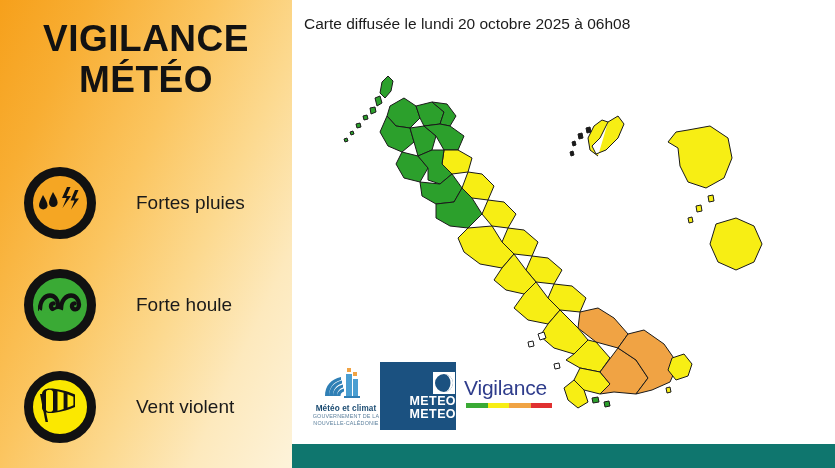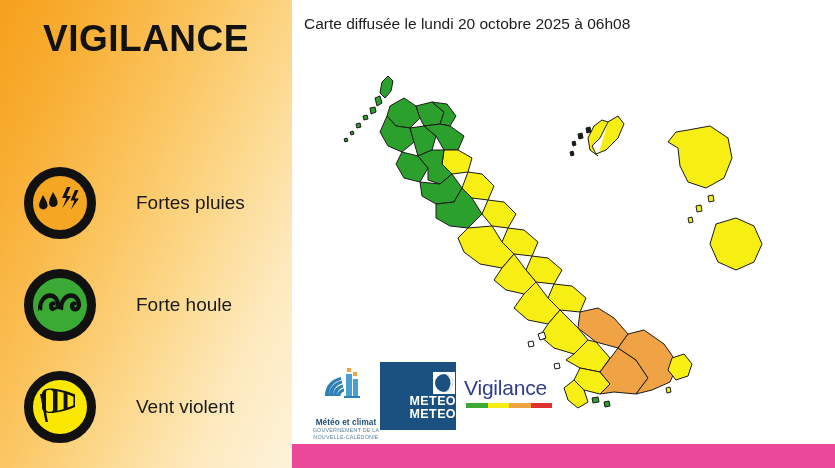--- a/index.html
+++ b/index.html
@@ -1,21 +1,21 @@
 <!DOCTYPE html>
 <html><head>
 <meta charset="utf-8">
 <style>
   html,body{margin:0;padding:0;}
   body{
     width:835px;height:468px;overflow:hidden;
     font-family:"Liberation Sans", sans-serif;
     background:#ffffff;
   }
-  .screen{position:relative;width:835px;height:468px;background:#ec4899;}
+  .screen{position:relative;width:835px;height:468px;background:#0f766e;}
 
   
   .left-panel{
     position:absolute;left:0;top:0;width:292px;height:468px;
     background:linear-gradient(115deg,#f6a01b 0%,#f8ae33 18%,#fbc560 42%,#fcd98f 62%,#fde9bd 80%,#fdf3da 100%);
   }
   .title-block{
     position:absolute;left:0;top:18px;width:292px;text-align:center;
     color:#121212;font-weight:bold;letter-spacing:.5px;line-height:1.12;
   }
@@ -46,21 +46,21 @@
     color:#1c1c1c;font-size:15.5px;line-height:1.55;white-space:nowrap;
   }
   .header-text span{display:block;}
 
   .map-svg{position:absolute;left:0;top:46px;width:543px;height:372px;}
 
   
   .logos{position:absolute;left:0;bottom:4px;width:543px;height:80px;}
   .logo-nc{position:absolute;left:6px;top:6px;width:96px;text-align:center;}
   .logo-nc .mark{height:34px;display:flex;align-items:flex-end;justify-content:center;}
-  .logo-nc .nc-t1{font-size:8.2px;font-weight:bold;color:#1d4d73;margin-top:18px;letter-spacing:.1px;}
+  .logo-nc .nc-t1{font-size:8.2px;font-weight:bold;color:#1d4d73;margin-top:4px;letter-spacing:.1px;}
   .logo-nc .nc-t2{font-size:5.4px;color:#5b7f9c;line-height:1.25;letter-spacing:.2px;}
 
   .logo-mf{
     position:absolute;left:88px;top:2px;width:76px;height:68px;
     background:#1b5180;color:#fff;border-radius:0;
     display:flex;flex-direction:column;align-items:flex-end;justify-content:center;
   }
   .logo-mf .mf-t{font-size:12.5px;font-weight:bold;line-height:1.04;letter-spacing:.4px;text-align:center;}
 
   .logo-vig{position:absolute;left:172px;top:16px;width:110px;}
@@ -70,20 +70,21 @@
 </style>
 </head>
 <body>
 
 <div class="screen">
 
   <div class="left-panel">
 
     <div class="title-block">
       <span class="title-line1">VIGILANCE</span>
+      <span class="title-line2">MÉTÉO</span>
     </div>
 
     <div class="legend">
 
       <div class="legend-row">
         <div class="badge rain">
           <svg width="44" height="34" viewBox="0 0 44 34" aria-hidden="true">
             <g fill="#111111">
               <path d="M5 9 C8 14 9.5 17 9.5 19.3 C9.5 21.7 7.6 23.4 5.2 23.4 C2.8 23.4 1 21.7 1 19.3 C1 17 2.4 14 5 9 Z"></path>
               <path d="M15 6 C18 11 19.6 14.4 19.6 16.8 C19.6 19.3 17.7 21 15.2 21 C12.8 21 11 19.3 11 16.8 C11 14.4 12.4 11 15 6 Z"></path>

